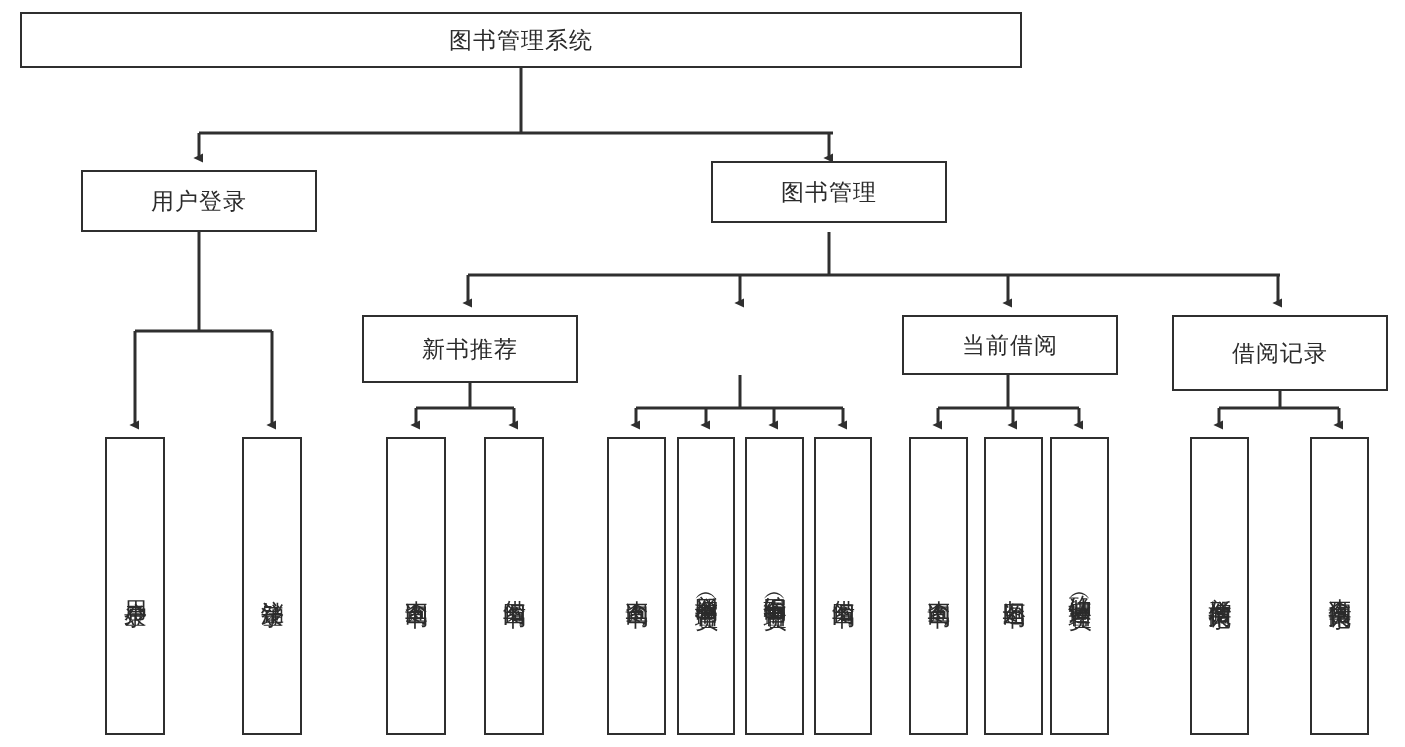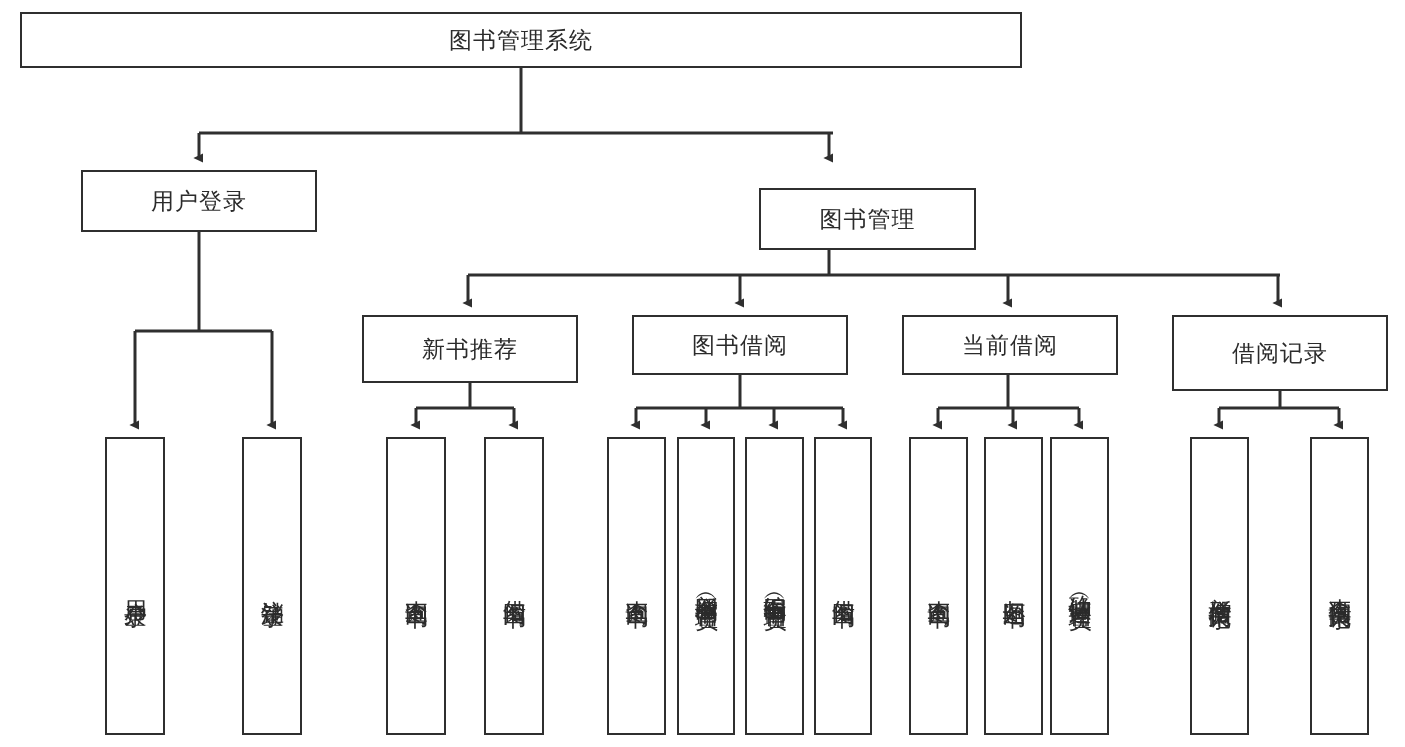--- a/index.html
+++ b/index.html
@@ -121,29 +121,26 @@
     </g>
   </svg>
 
   <div class="node node-h" id="node-root" style="left: 20px; top: 12px; width: 1002px; height: 56px;">
       <span>图书管理系统</span>
     </div>
 
   <div class="node node-h" id="node-l2-0" style="left: 81px; top: 170px; width: 236px; height: 62px;">
       <span>用户登录</span>
     </div>
-  <div class="node node-h" id="node-l2-1" style="left: 711px; top: 188px; width: 217px; height: 62px; margin-left: 48px;">
+  <div class="node node-h" id="node-l2-1" style="left: 711px; top: 161px; width: 236px; height: 62px;">
       <span>图书管理</span>
     </div>
 
   <div class="node node-h" id="node-l3-0" style="left: 362px; top: 315px; width: 216px; height: 68px;">
       <span>新书推荐</span>
-    </div>
-  <div class="node node-h" id="node-l3-1" style="left: 632px; top: 315px; width: 216px; height: 60px;">
-      <span>图书借阅</span>
     </div>
   <div class="node node-h" id="node-l3-2" style="left: 902px; top: 315px; width: 216px; height: 60px;">
       <span>当前借阅</span>
     </div>
   <div class="node node-h" id="node-l3-3" style="left: 1172px; top: 315px; width: 216px; height: 76px;">
       <span>借阅记录</span>
     </div>
 
   <div class="node node-v" id="node-leaf-0" style="left: 105px; top: 437px; width: 60px; height: 298px;">
       <span class="vtext">用户登录</span>

